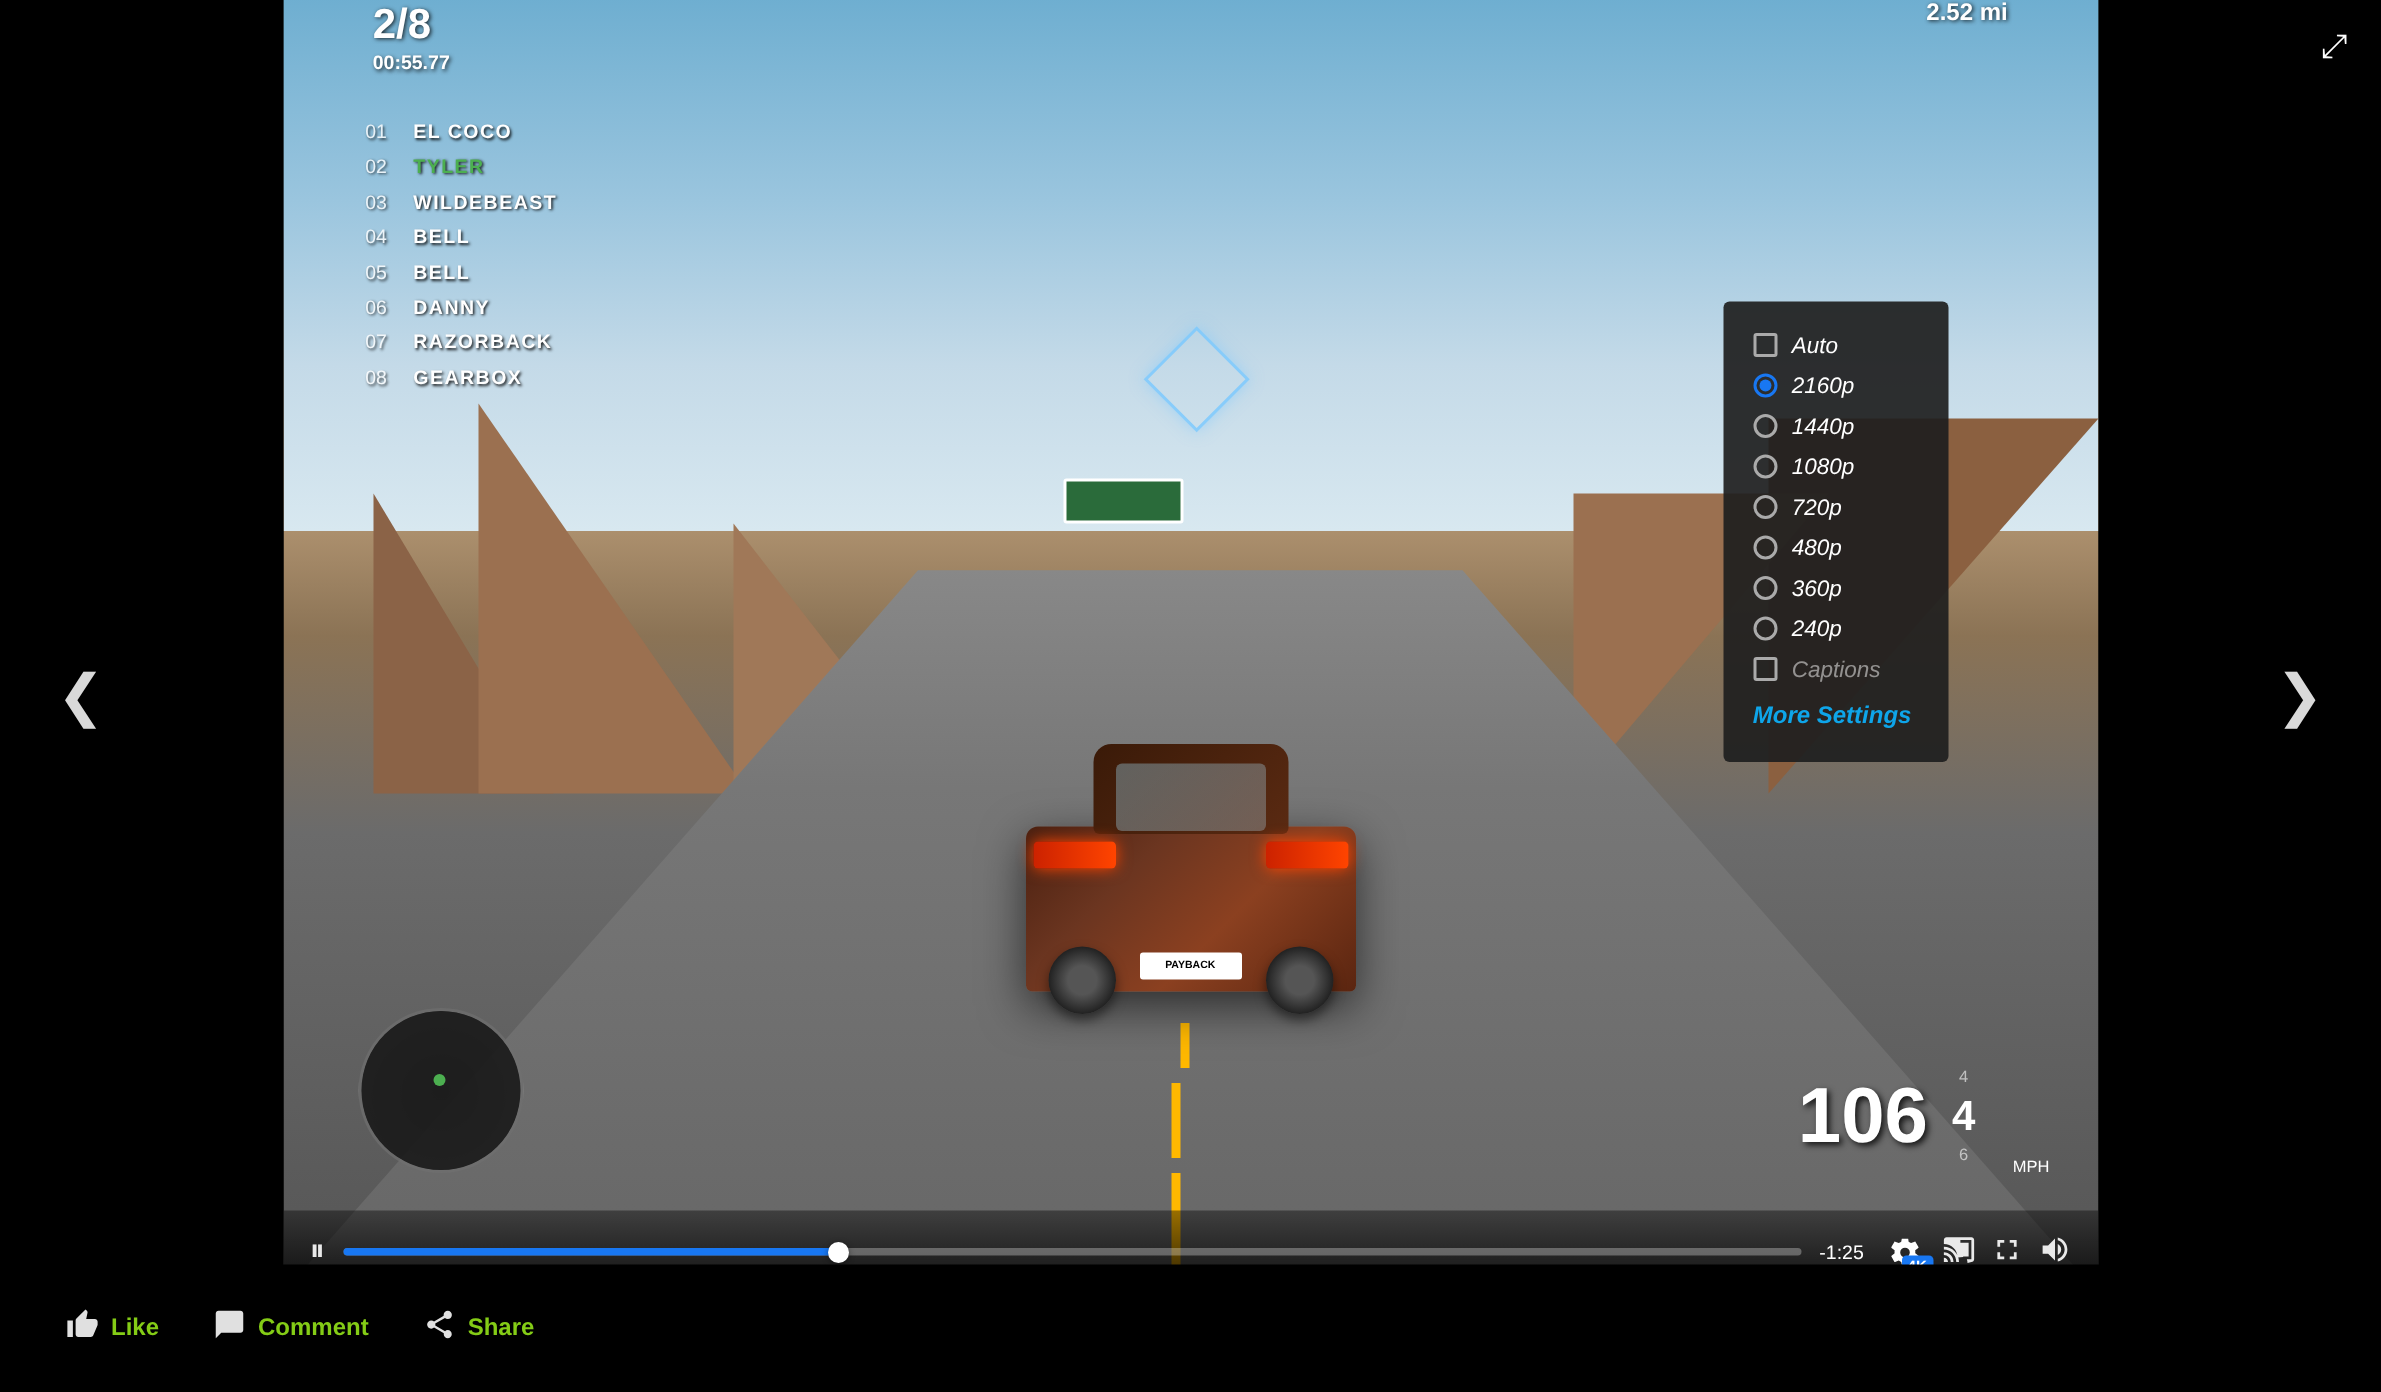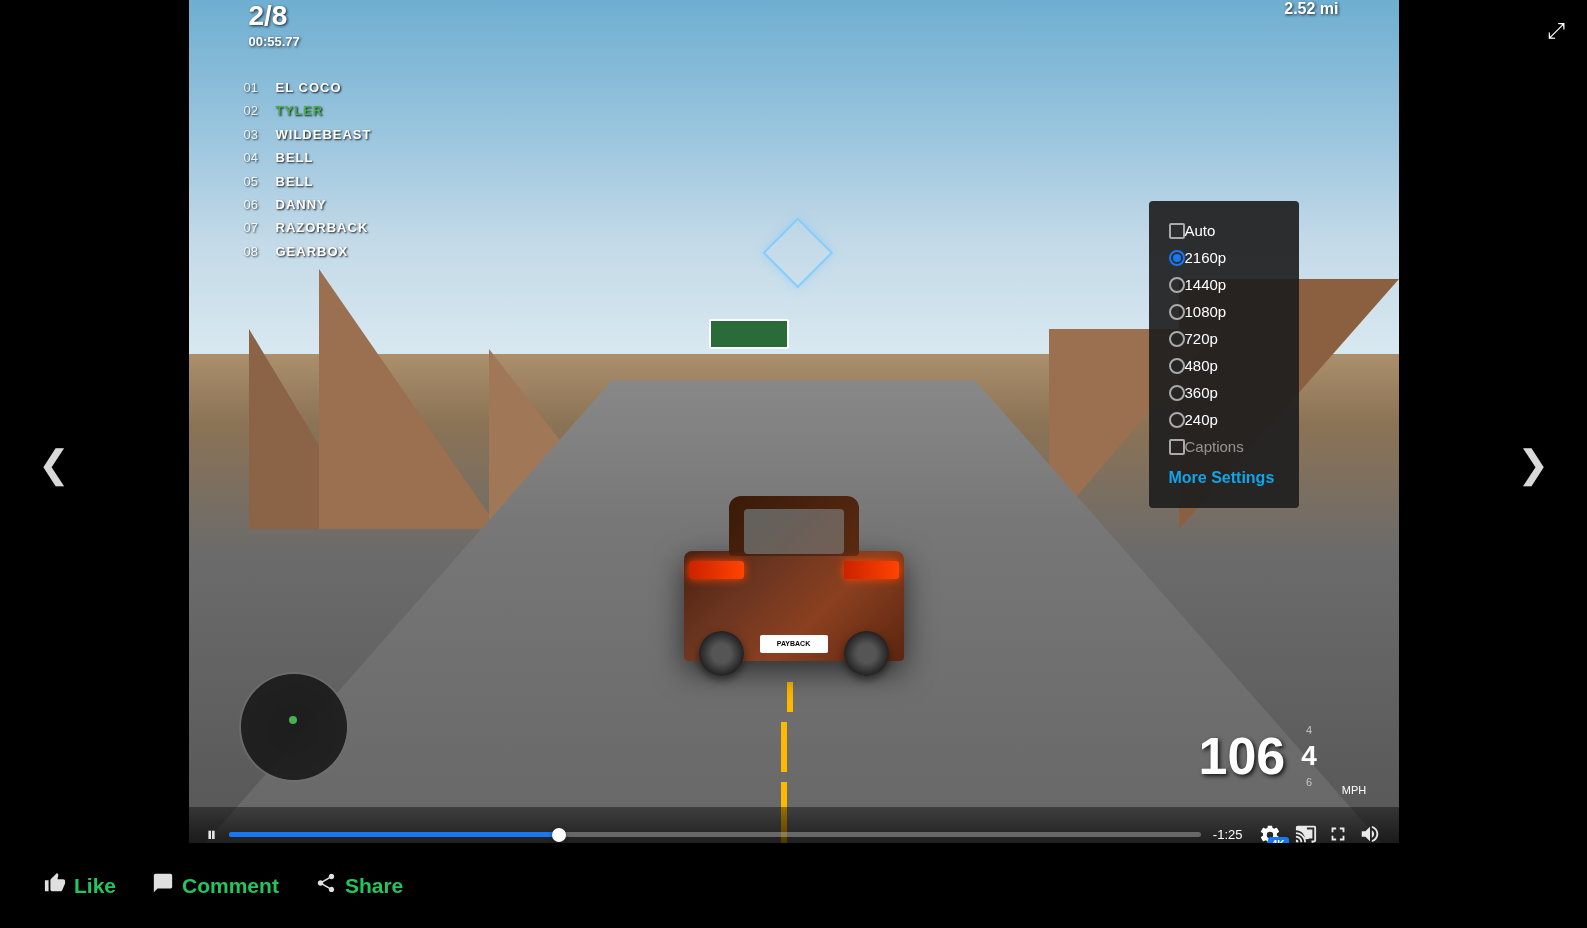--- a/index.html
+++ b/index.html
@@ -303,21 +303,21 @@
       background: #4CAF50;
       border-radius: 50%;
       position: absolute;
       top: 40%;
       left: 46%;
     }
 
     
     .speedometer {
       position: absolute;
-      bottom: 56px;
+      bottom: 68px;
       right: 50px;
       width: 150px;
       height: 100px;
       display: flex;
       align-items: center;
       gap: 8px;
     }
     .speed-value {
       font-size: 52px;
       font-weight: bold;
@@ -360,25 +360,27 @@
       top: 215px;
       right: 100px;
       background: rgba(30,30,30,0.92);
       border-radius: 4px;
       padding: 16px 20px;
       min-width: 150px;
       z-index: 50;
     }
     .quality-item {
       display: flex;
-      align-items: center;
+      align-items: flex-start;
+      gap: 10px;
       padding: 5px 0;
       cursor: pointer;
       color: #fff;
       font-size: 15px;
+      font-style: italic;
     }
     .quality-item .radio {
       width: 16px;
       height: 16px;
       border-radius: 50%;
       border: 2px solid #aaa;
       display: flex;
       align-items: center;
       justify-content: center;
       flex-shrink: 0;
@@ -488,22 +490,22 @@
     }
     .action-btns {
       display: flex;
       gap: 8px;
       flex: 1;
     }
     .action-btn {
       display: flex;
       align-items: center;
       gap: 8px;
-      color: #22c55e;
-      font-size: 21px;
+      color: #84cc16;
+      font-size: 16px;
       font-weight: 600;
       cursor: pointer;
       padding: 8px 14px;
       border-radius: 6px;
     }
     .action-btn .icon { font-size: 20px; }
     .right-btns {
       display: flex;
       gap: 8px;
     }

